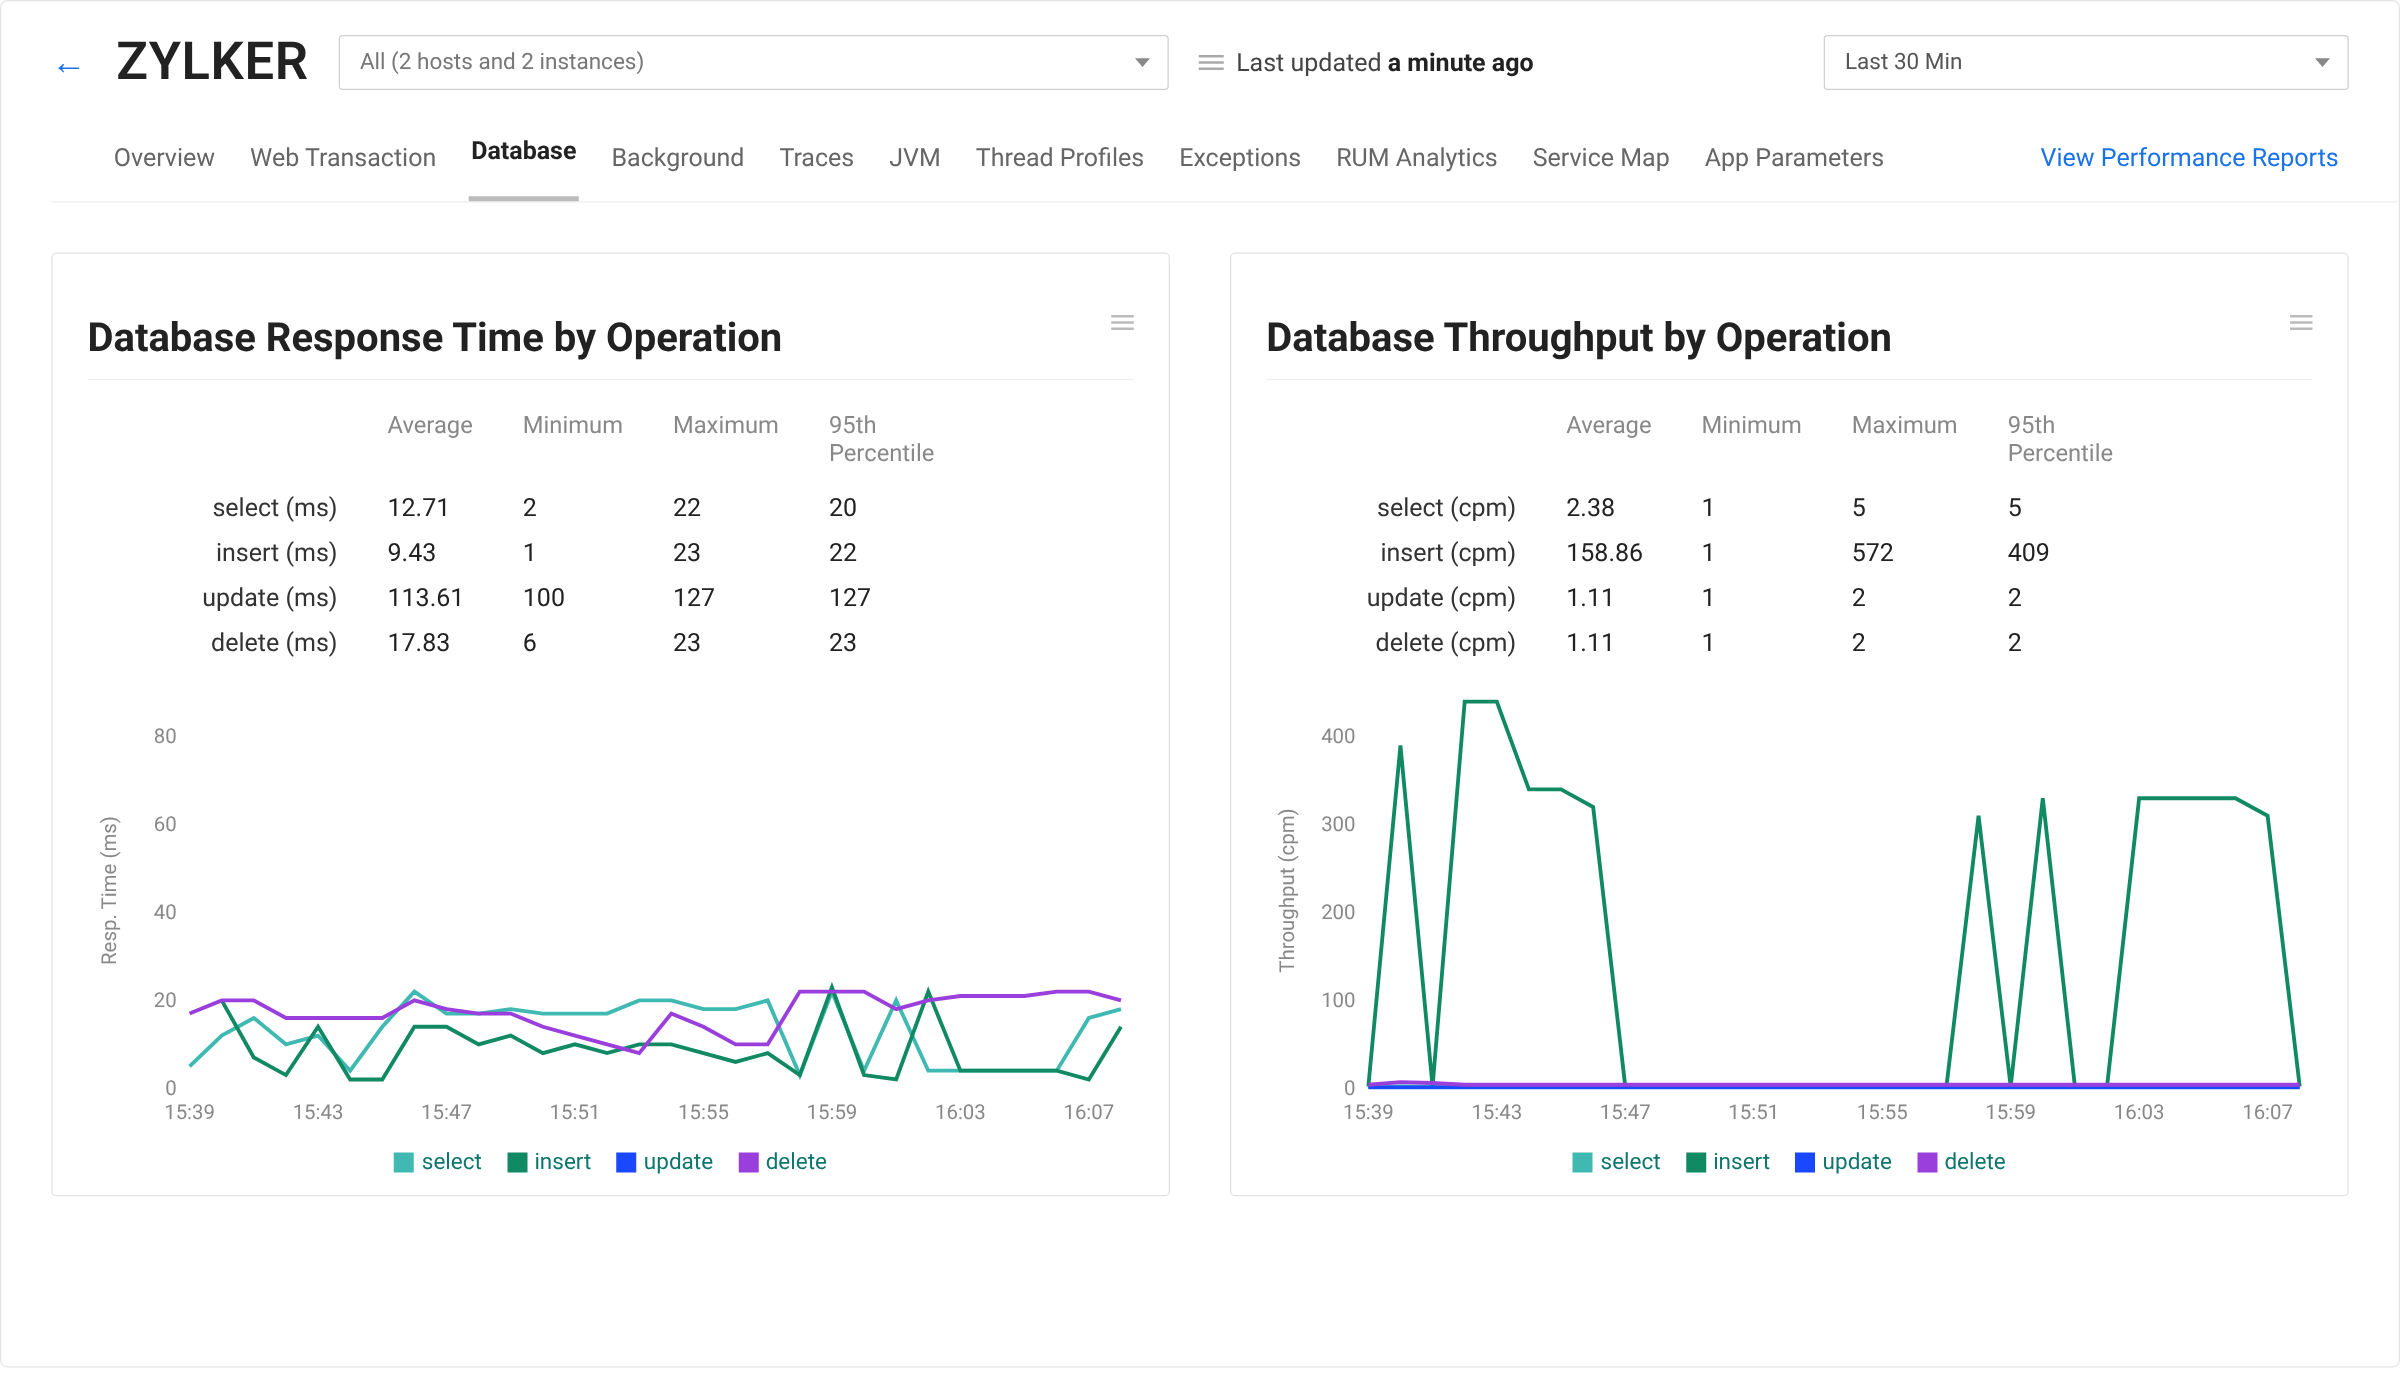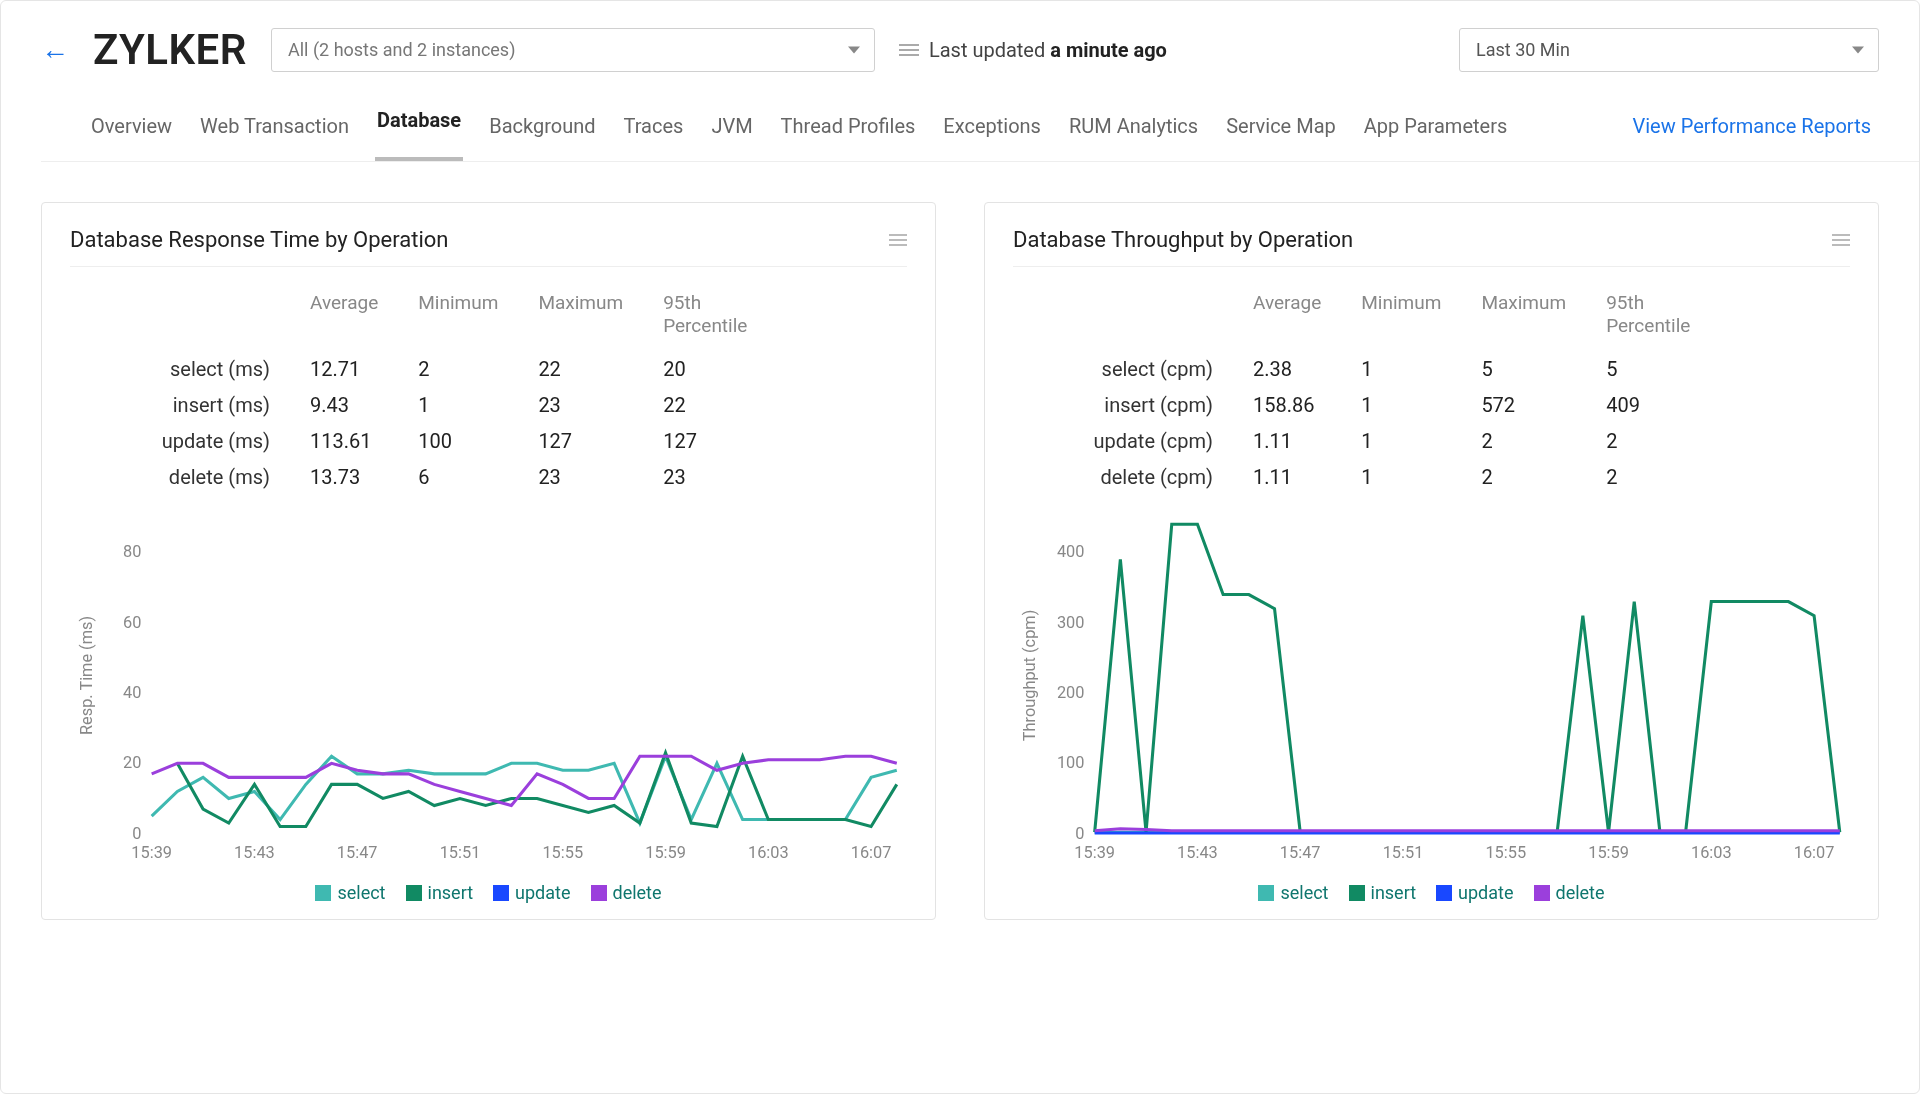--- a/index.html
+++ b/index.html
@@ -55,21 +55,21 @@
   .select-box .caret {
     position: absolute;
     right: 14px;
     top: 50%;
     transform: translateY(-50%);
     width: 0; height: 0;
     border-left: 6px solid transparent;
     border-right: 6px solid transparent;
     border-top: 7px solid #888;
   }
-  .host-select { width: 604px; }
+  .host-select { width: 664px; }
   .last-updated {
     display: flex;
     align-items: center;
     gap: 10px;
     font-size: 20px;
     color: #444;
   }
   .hamburger-small {
     display: inline-block;
     width: 20px;
@@ -127,23 +127,24 @@
   }
   .panel-header {
     display: flex;
     align-items: center;
     justify-content: space-between;
     border-bottom: 1px solid #eee;
     padding-bottom: 14px;
     margin-bottom: 18px;
   }
   .panel-title {
-    font-size: 22px;
-    font-weight: 400;
+    font-size: 32px;
+    font-weight: 700;
     color: #222;
+    margin-top: 24px;
   }
   .menu-icon {
     color: #bbb;
     font-size: 18px;
     line-height: 1;
     cursor: pointer;
   }
   .menu-icon span { display:block; height:2px; width:18px; background:#bbb; margin:3px 0;}
 
   
@@ -273,21 +274,21 @@
             </tr>
             <tr>
               <td class="rowlabel">update (ms)</td>
               <td>113.61</td>
               <td>100</td>
               <td>127</td>
               <td>127</td>
             </tr>
             <tr>
               <td class="rowlabel">delete (ms)</td>
-              <td>13.73</td>
+              <td>17.83</td>
               <td>6</td>
               <td>23</td>
               <td>23</td>
             </tr>
           </tbody>
         </table>
     <div class="chart-wrap">
       <svg class="chart-svg" id="chart-left" viewBox="0 0 820 360">
             <text class="tick-label" x="70" y="325" text-anchor="end">0</text>
             <text class="tick-label" x="70" y="256.1111111111111" text-anchor="end">20</text>

